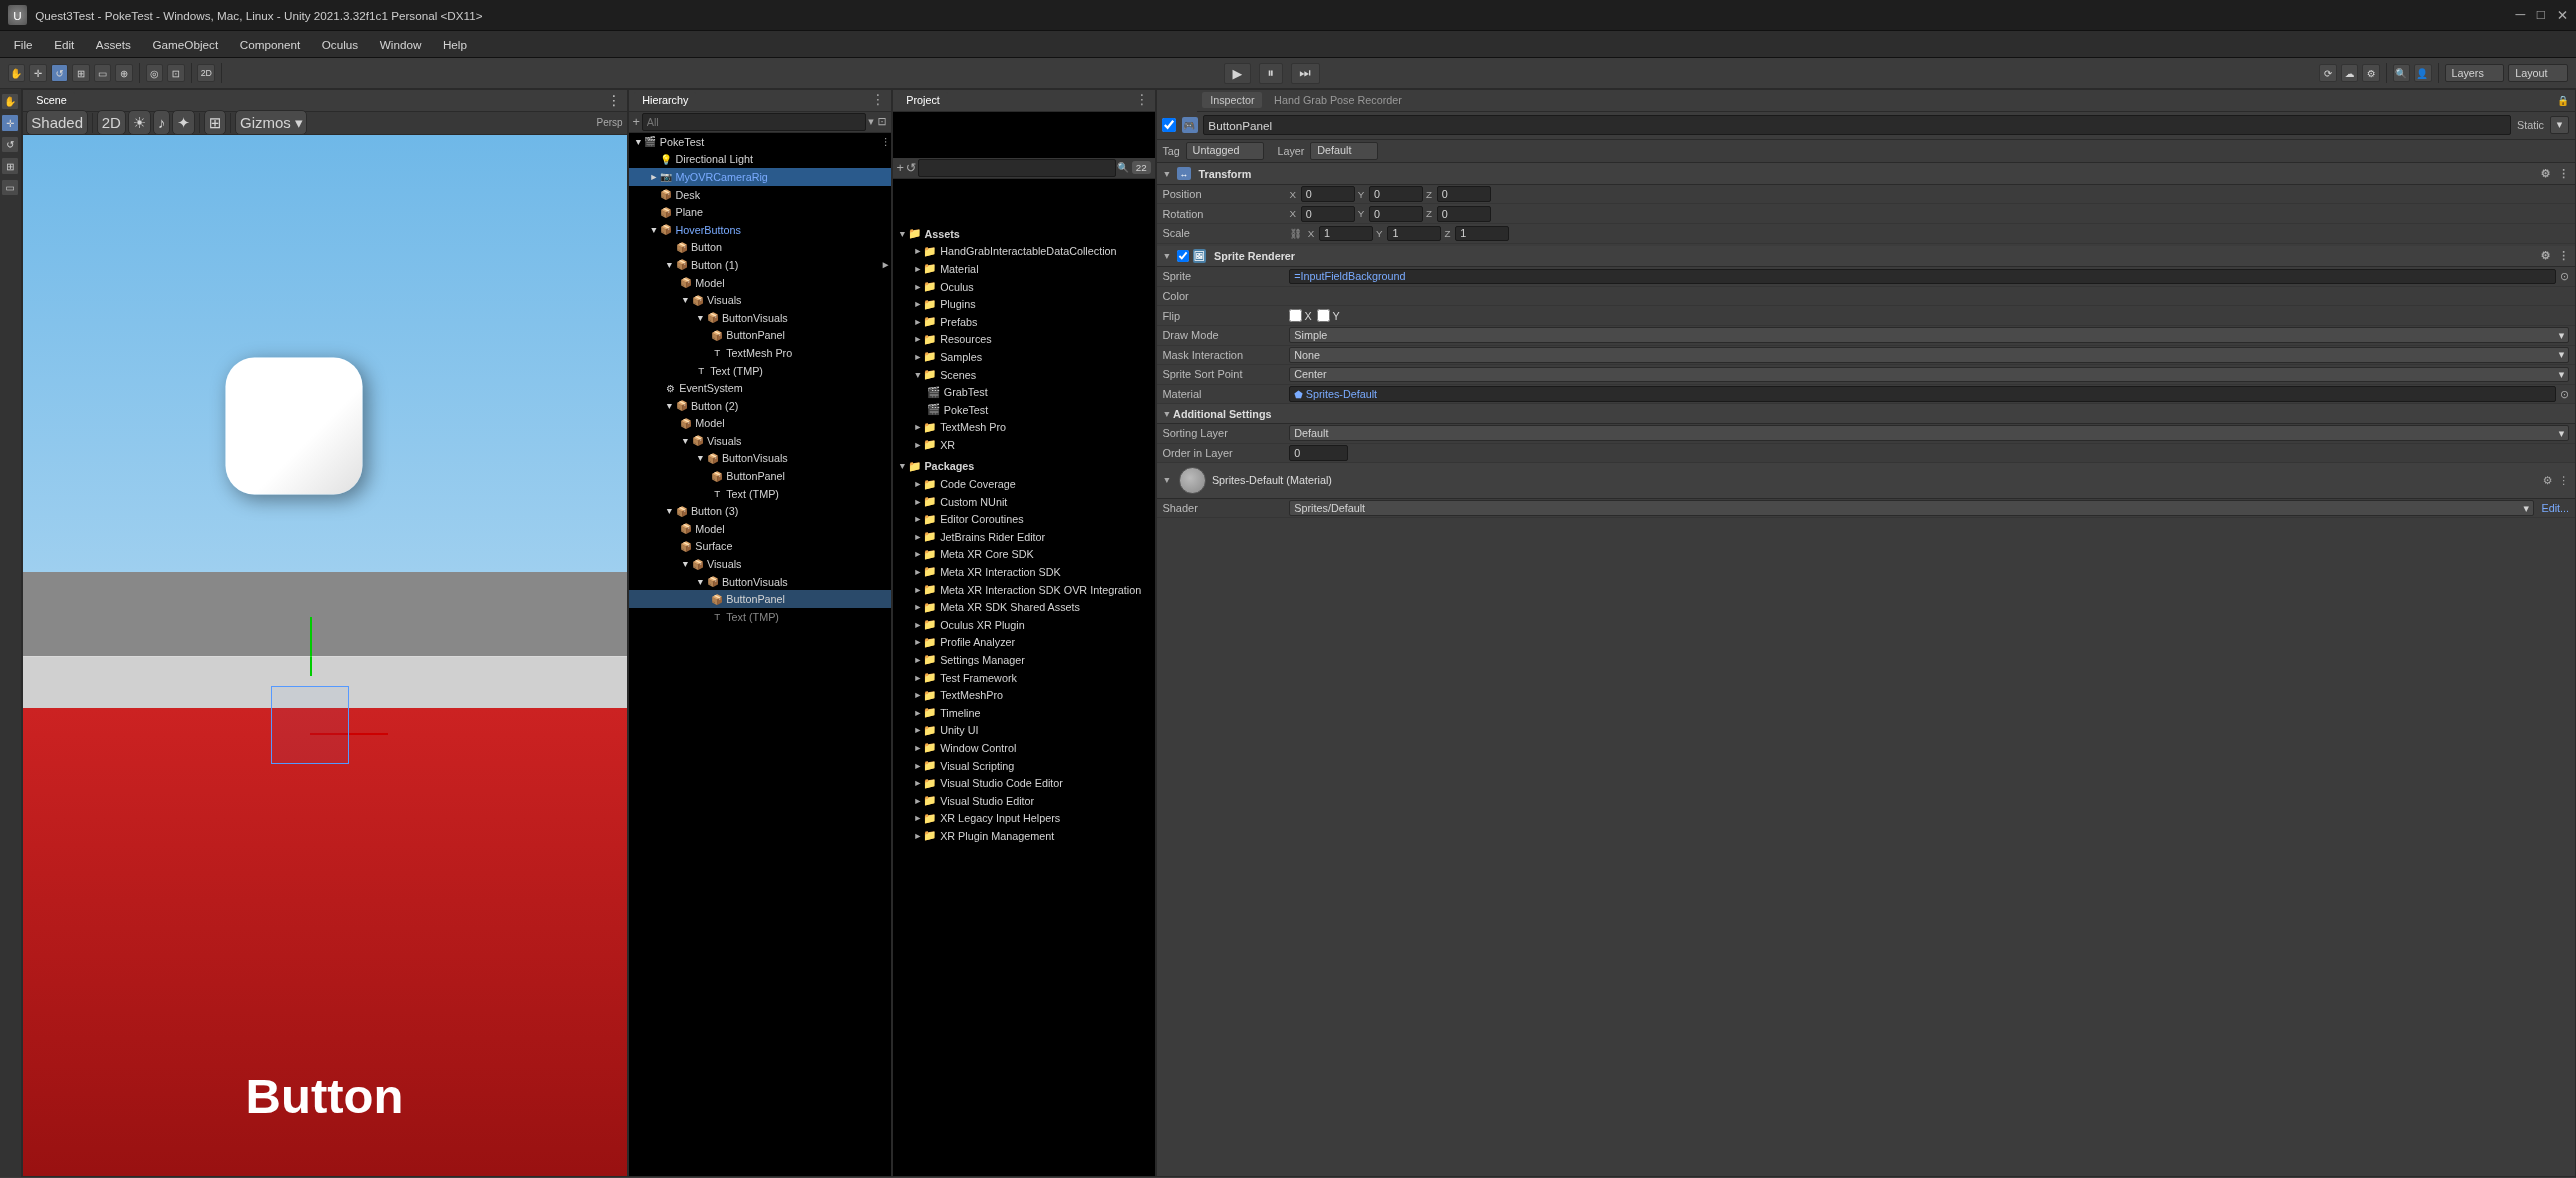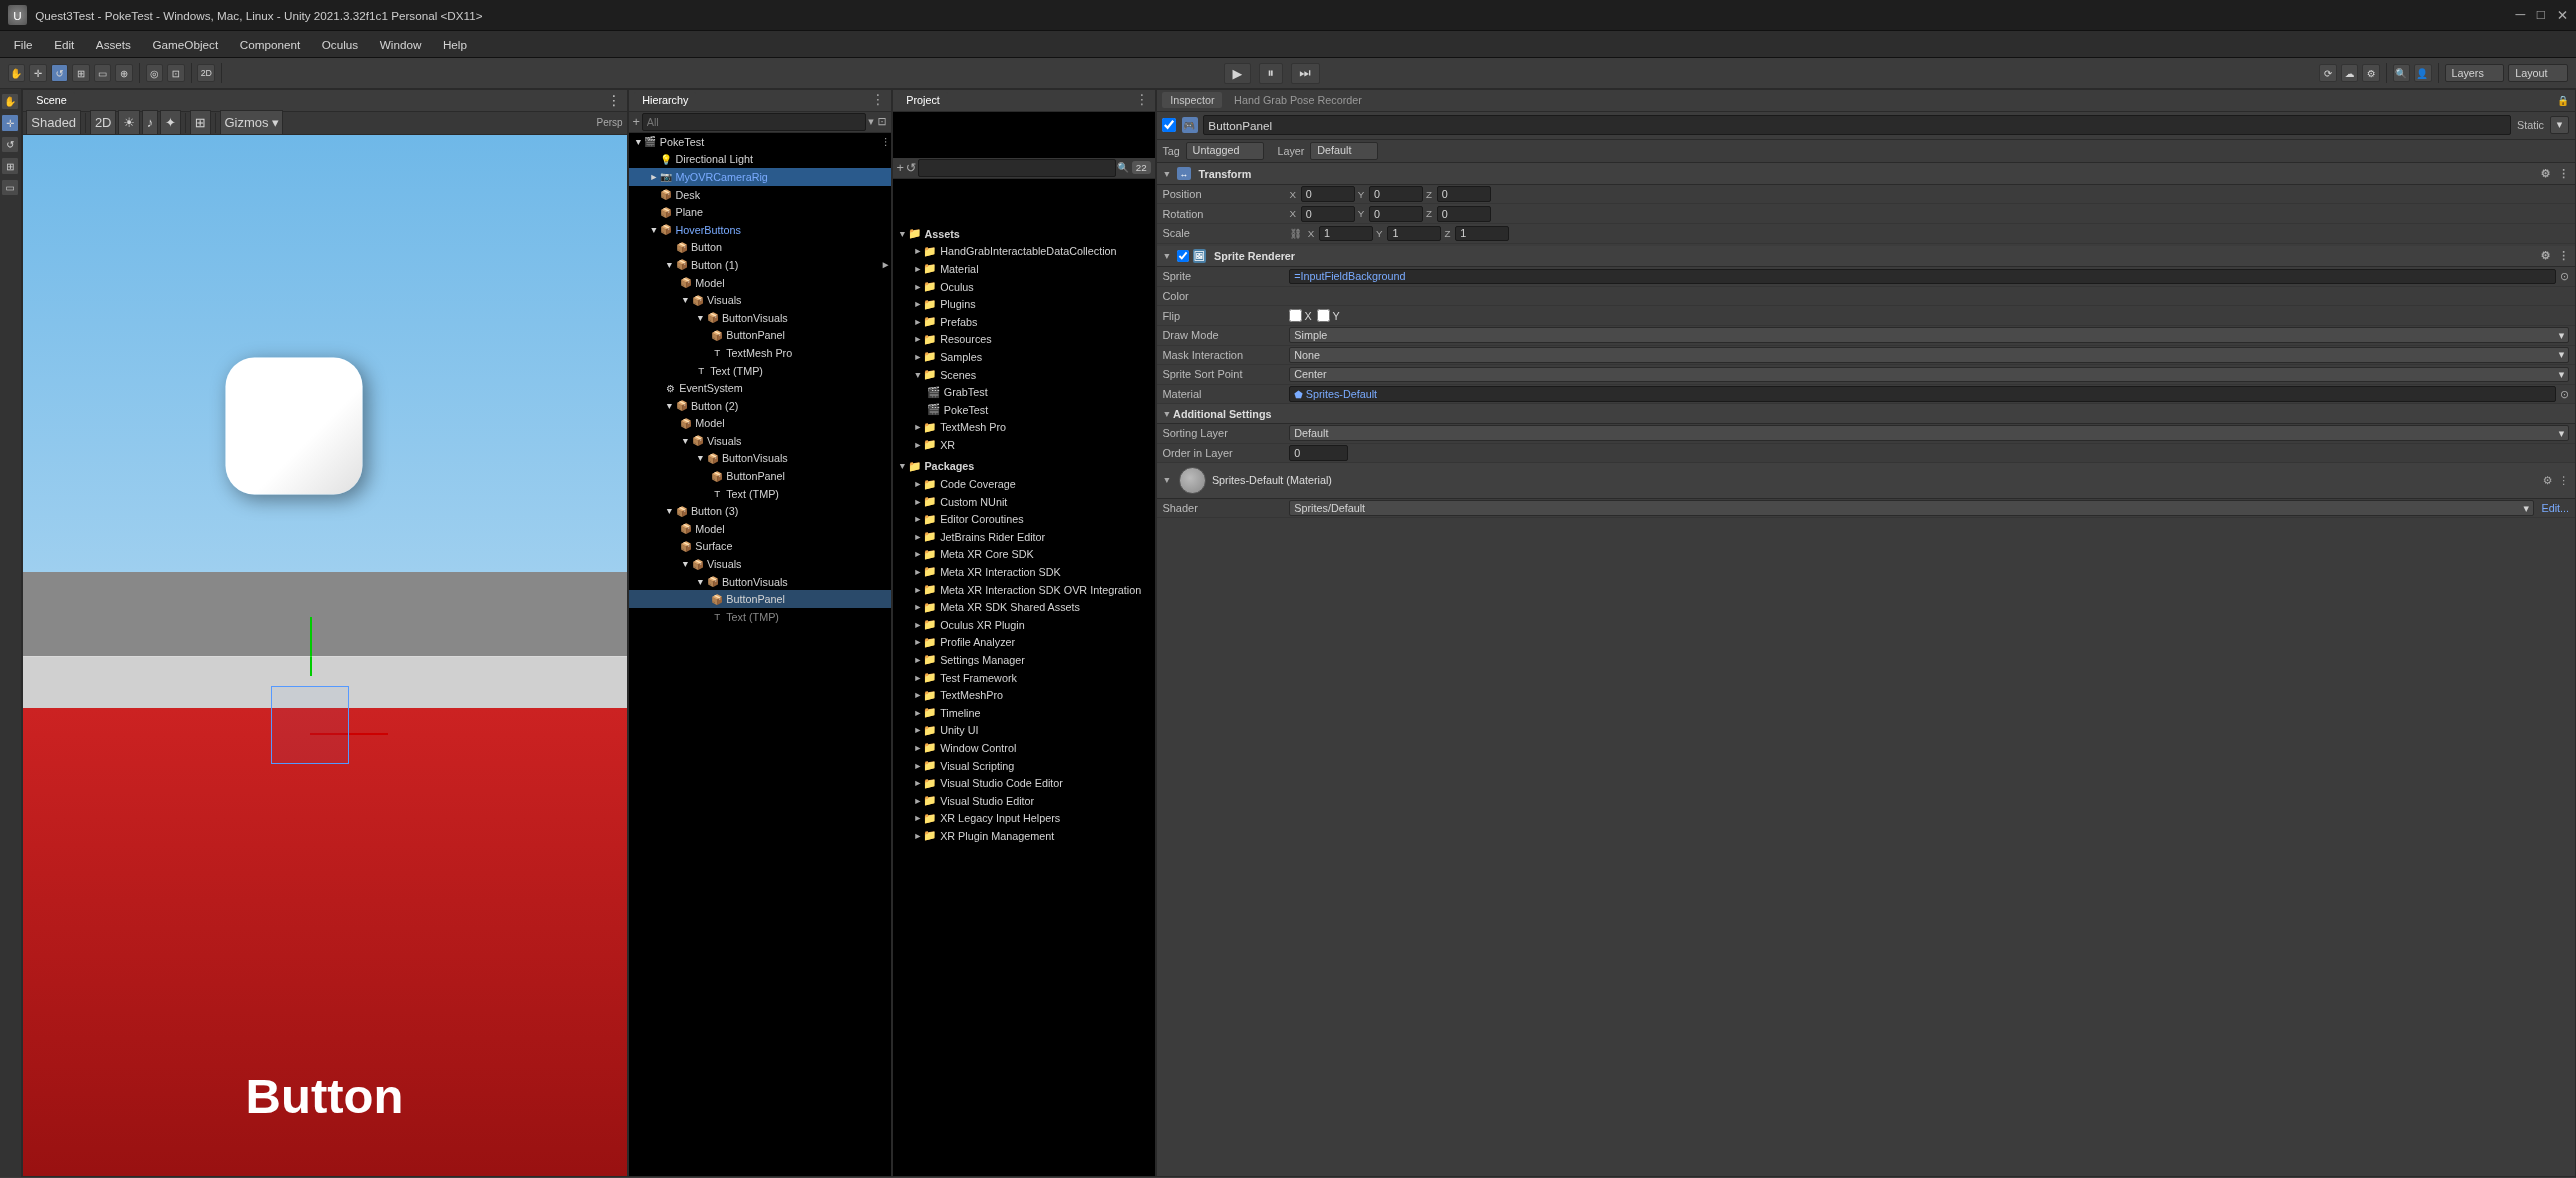--- a/index.html
+++ b/index.html
@@ -124,24 +124,24 @@
       display: flex;
       align-items: center;
       padding: 0 3.9px;
       gap: 2px;
       border-bottom: 1px solid #2a2a2a;
     }
     .scene-btn {
       padding: 1px 3.9px;
       background: #4a4a4a;
       border: 1px solid #2a2a2a;
-      border-radius: 0;
-      color: #d4d4d4;
-      cursor: pointer;
-      font-size: 13px;
+      border-radius: 5px;
+      color: #d4d4d4;
+      cursor: pointer;
+      font-size: 15px;
       height: 25px;
       display: flex;
       align-items: center;
     }
     .scene-view {
       flex: 1;
       background: linear-gradient(180deg, #87ceeb 0%, #87ceeb 40%, #888 40%, #888 55%, #555 55%, #555 70%, #c8c8c8 70%, #c8c8c8 75%, #888 75%);
       position: relative;
       overflow: hidden;
     }
@@ -228,20 +228,21 @@
     .inspector-header {
       height: 21.5px;
       background: #3c3c3c;
       display: flex;
       align-items: center;
       padding: 0 5.9px;
       font-size: 10.8px;
       color: #c8c8c8;
       border-bottom: 1px solid #2a2a2a;
       gap: 3.9px;
+      margin-left: 40px;
     }
     .inspector-tab {
       padding: 2px 7.8px;
       cursor: pointer;
     }
     .inspector-tab.active { background: #4a4a4a; border-radius: 2px; }
 
     .component-header {
       height: 21.5px;
       background: #404040;

